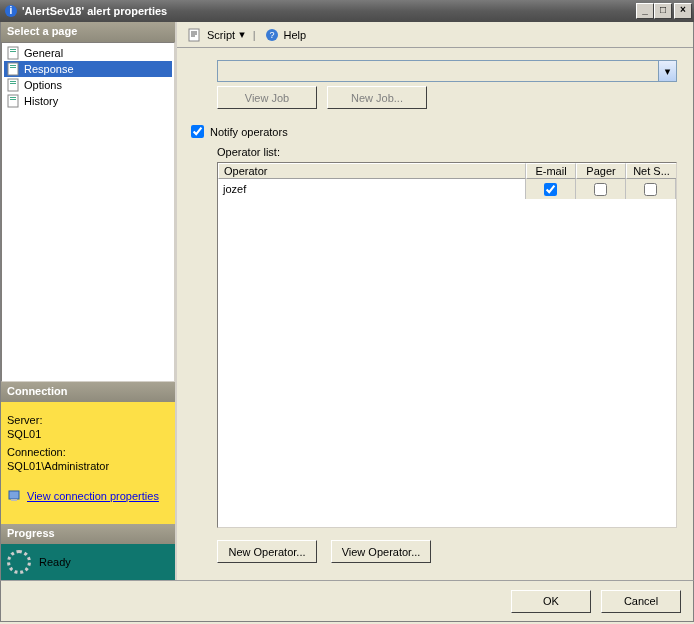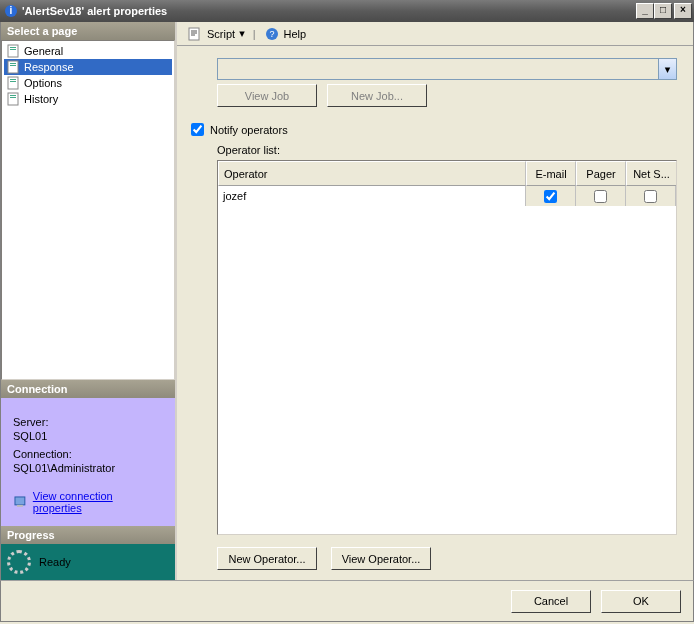--- a/index.html
+++ b/index.html
@@ -70,23 +70,23 @@
 }
 .page-item.selected {
   background: #316ac5;
   color: #fff;
 }
 .page-icon {
   width: 16px; height: 16px;
   margin-right: 2px;
 }
 .conn-body {
-  padding: 12px;
+  padding: 6px;
   flex: 1;
-  background: #c4b5fd;
+  background: #fde047;
 }
 .conn-body .label { margin-top: 6px; }
 .conn-body .value { margin-top: 2px; }
 .link {
   color: #0000ee;
   text-decoration: underline;
   cursor: pointer;
 }
 .link-row { display: flex; align-items: center; margin-top: 16px; gap: 4px; }
 .progress-body {
@@ -149,21 +149,21 @@
 .operator-label { margin: 8px 0 4px 26px; }
 .table {
   width: 460px;
   margin-left: 26px;
   border: 1px inset #d4d0c8;
   background: #fff;
 }
 .thead {
   display: flex;
   background: #ece9d8;
-  height: 25px;
+  height: 16px;
 }
 .th, .td {
   border-right: 1px solid #c0c0c0;
   padding: 3px 5px;
   display: flex;
   align-items: center;
 }
 .th { border-bottom: 1px solid #a0a0a0; border-top: 1px solid #fff; border-left: 1px solid #fff; }
 .col-op { flex: 1; }
 .col-email { width: 50px; justify-content: center; }
@@ -343,15 +343,15 @@
 
       <div class="bottom-btns">
         <button class="btn">New Operator...</button>
         <button class="btn">View Operator...</button>
       </div>
     </div>
   </div>
 </div>
 
 <div class="footer">
+  <button class="btn">OK</button>
   <button class="btn">Cancel</button>
-  <button class="btn">OK</button>
 </div>
 
 </body></html>

